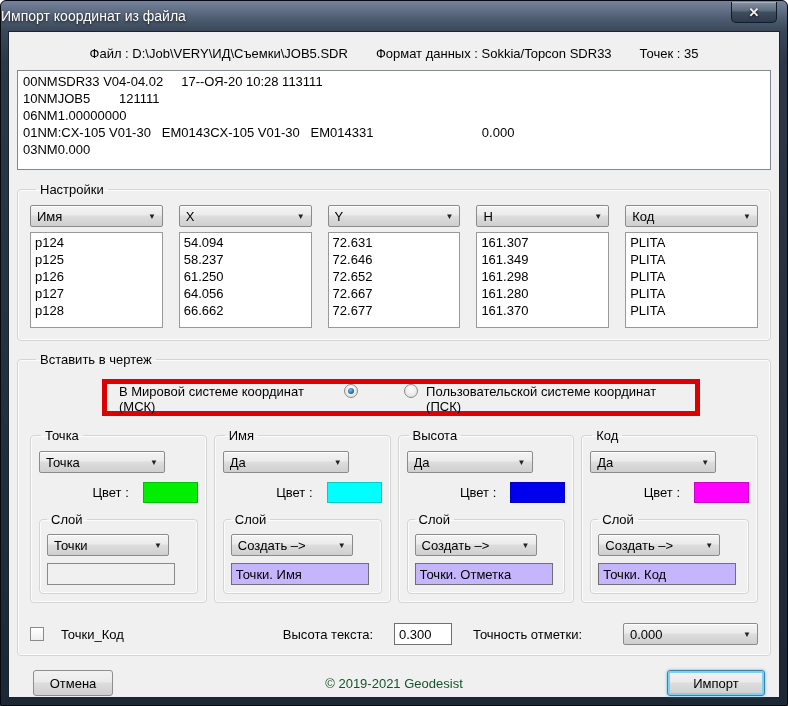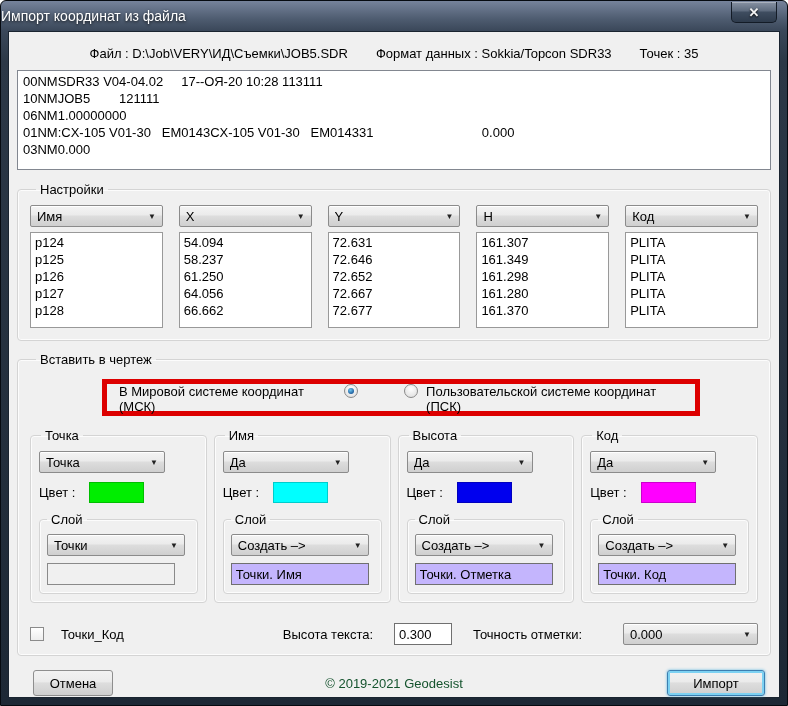--- a/index.html
+++ b/index.html
@@ -76,26 +76,26 @@
   }
   .redbox .radio-label-1 { margin-right: 10px; }
   .redbox .spacer { width: 48px; }
   .redbox .radio-label-2 { margin-left: 8px; }
 
   .subgroups { display: flex; gap: 7px; margin-top: 12px; }
   fieldset.subgroup { flex: 1; border: 1px solid #d4d4d4; border-radius: 4px; padding: 4px 8px 8px;
     box-shadow: inset 0 0 0 1px rgba(255,255,255,.8); }
   fieldset.subgroup > legend { padding: 0 4px; margin-left: 2px; }
   .subgroup .combo { width: 126px; margin-top: 4px; }
-  .color-row { display: flex; align-items: center; margin-top: 9px; gap: 14px; }
+  .color-row { display: flex; align-items: center; margin-top: 9px; gap: 14px; justify-content: flex-end; }
   .swatch { width: 55px; height: 21px; border: 1px solid rgba(0,0,0,.2); }
   fieldset.layer { border: 1px solid #d4d4d4; border-radius: 4px; margin-top: 9px; padding: 4px 7px 8px;
     box-shadow: inset 0 0 0 1px rgba(255,255,255,.8); }
   fieldset.layer > legend { padding: 0 4px; }
-  .layer .combo { width: 138px; margin-top: 3px; }
+  .layer .combo { width: 122px; margin-top: 3px; }
   .textfield {
     display: block; width: 138px; height: 22px; margin-top: 7px; border: 1px solid #707070;
     background: #c4b5fd; font: 13px "Liberation Sans", sans-serif; padding: 0 4px;
   }
   .textfield.disabled { background: #f0f0f0; border-color: #8a8a8a; width: 128px; }
 
   .bottom-row { display: flex; align-items: center; margin-top: 20px; justify-content: space-between; }
   .checkbox { width: 14px; height: 14px; border: 1px solid #8b8b8b; background: linear-gradient(#fff,#ededed);
     margin-right: 6px; flex: 0 0 auto; }
   .bottom-row .txt-height-label { margin-left: 148px; }

